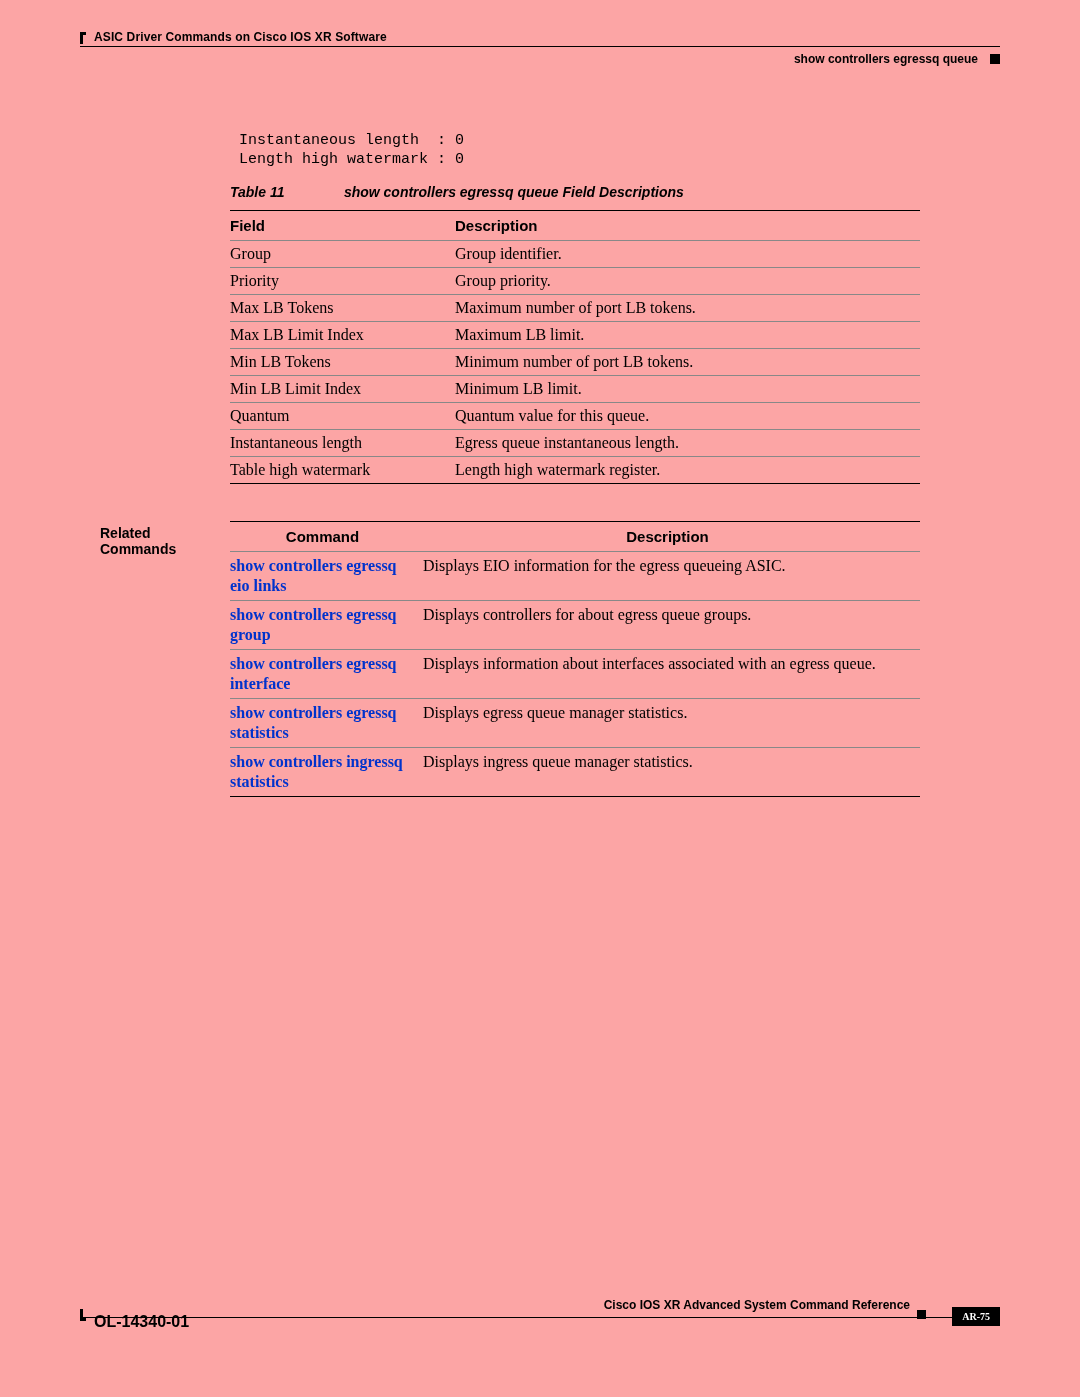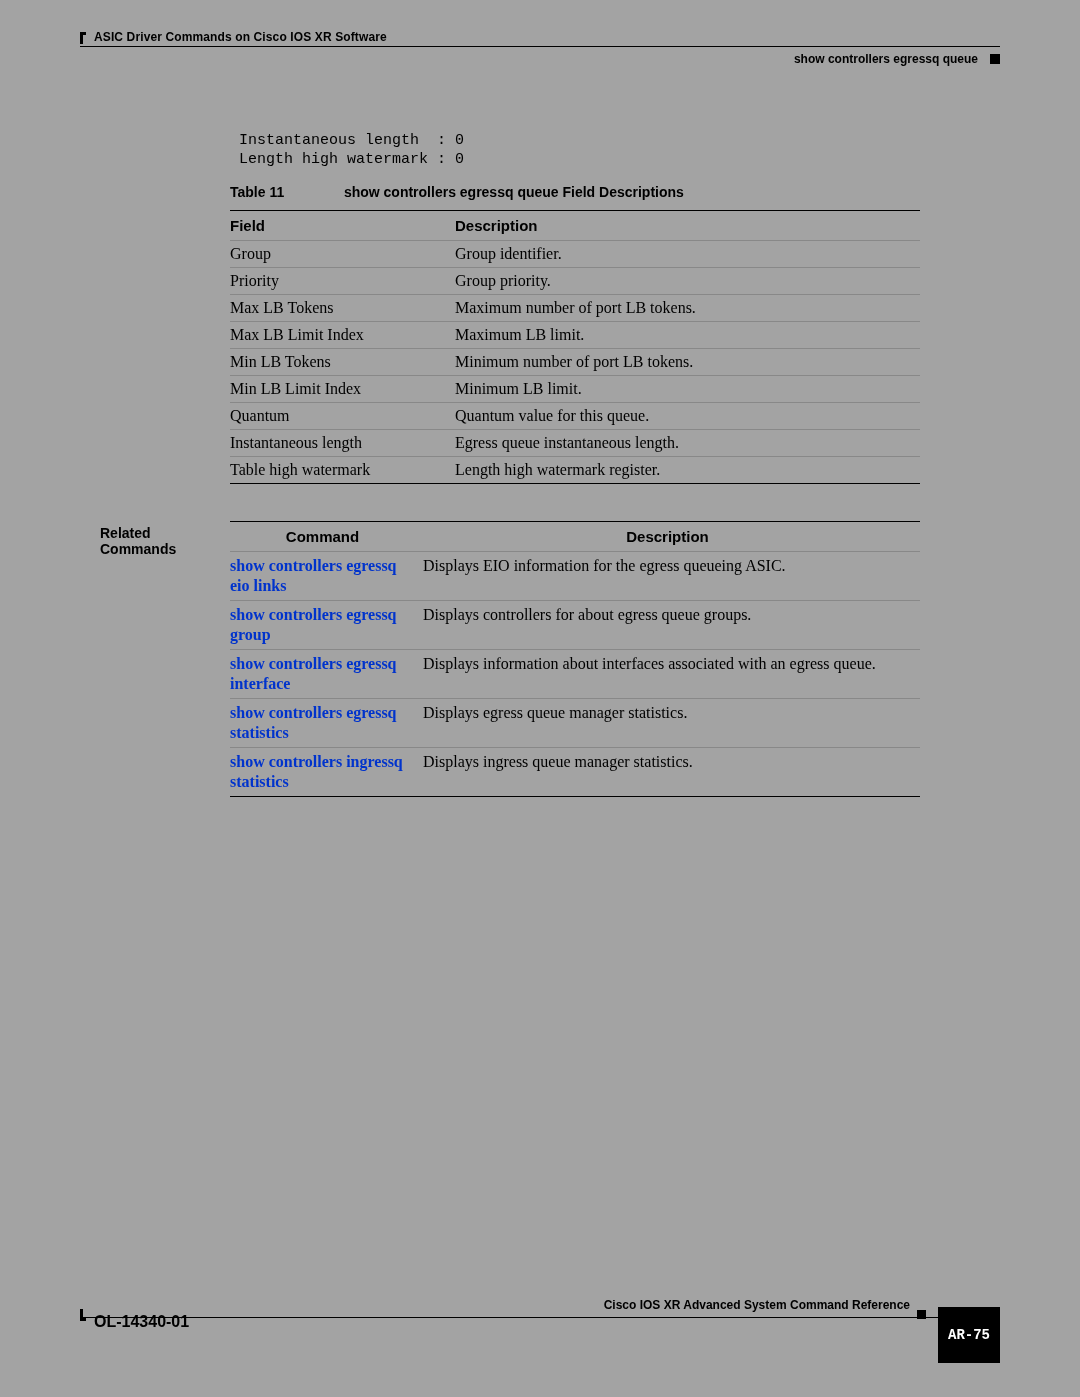--- a/index.html
+++ b/index.html
@@ -8,21 +8,21 @@
     padding: 0;
     background: #fff;
     font-family: "Times New Roman", Times, serif;
     color: #000;
   }
   .page {
     width: 1080px;
     height: 1397px;
     position: relative;
     margin: 0 auto;
-    background: #a3a3a3;
+    background: #fca5a5;
   }
 
   
   .hdr {
     position: absolute;
     left: 80px;
     right: 80px;
     top: 32px;
   }
   .hdr-crop-left {
@@ -80,20 +80,21 @@
   .intro-para {
     font-size: 16px;
     line-height: 1.3;
     margin: 0 0 22px 0;
   }
   .xref { color: #0033cc; }
 
   .tbl-caption {
     font-family: Arial, Helvetica, sans-serif;
     font-weight: 700;
+    font-style: italic;
     font-size: 14px;
     margin: 0 0 10px 0;
   }
   .tbl-caption .tnum { display: inline-block; width: 110px; }
 
   table.fields {
     width: 100%;
     border-collapse: collapse;
     font-size: 16px;
   }
@@ -197,24 +198,24 @@
     font-family: Arial, Helvetica, sans-serif;
     font-weight: 700;
     font-size: 16px;
   }
   .ftr-pagenum {
     position: absolute;
     right: 0;
     top: -10px;
     background: #000;
     color: #fff;
-    font-family: Liberation Mono, monospace;
-    font-weight: 700;
-    font-size: 14px;
-    padding: 20px 10px;
+    font-family: Liberation Serif, serif;
+    font-weight: 700;
+    font-size: 10px;
+    padding: 4px 10px;
   }
   .ftr-sq {
     position: absolute;
     right: 74px;
     top: -7px;
     width: 9px; height: 9px;
     background: #000;
   }
 </style>
 </head>

